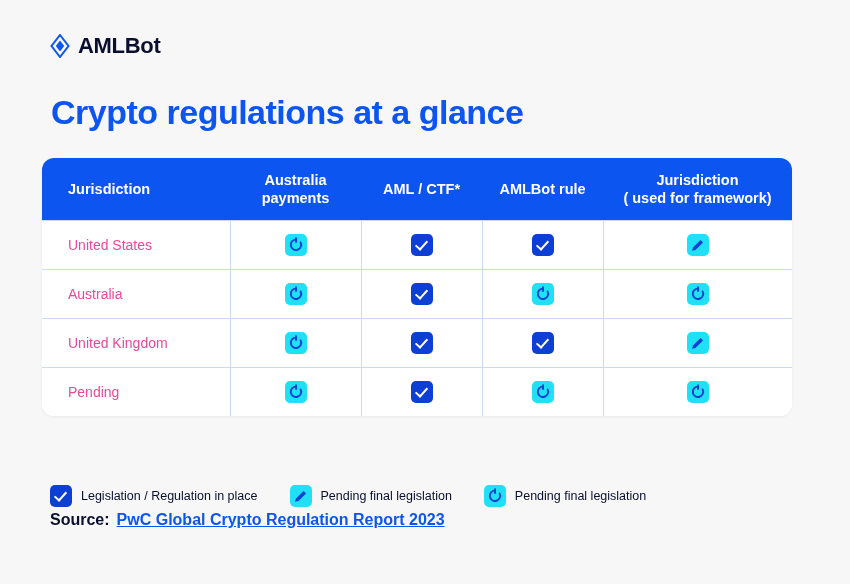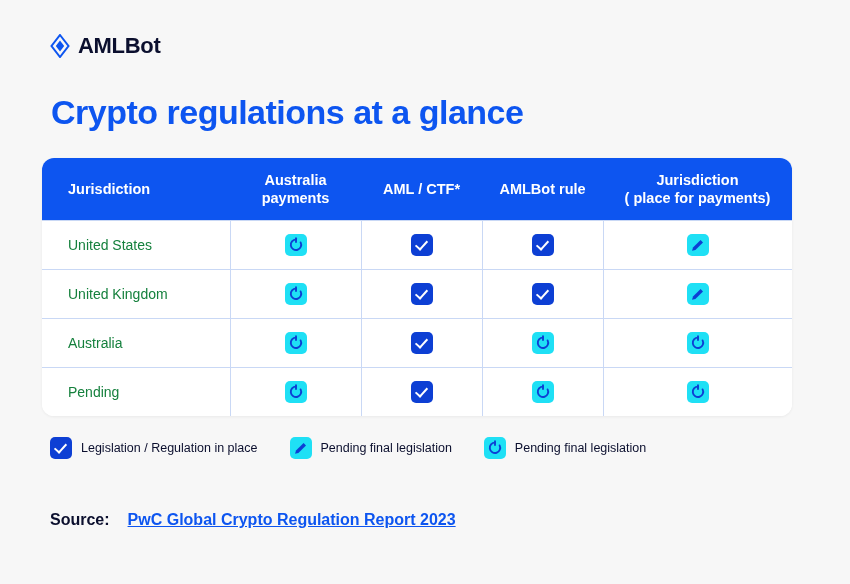--- a/index.html
+++ b/index.html
@@ -82,21 +82,21 @@
   table.grid thead th.jur {
     text-align: left;
     padding-left: 26px;
   }
   table.grid tbody td {
     border: 1px solid #c9d8f5;
     height: 46px;
     text-align: center;
     vertical-align: middle;
     font-size: 14px;
-    color: #15803d;
+    color: #ec4899;
     background: #ffffff;
   }
   table.grid tbody td.jur {
     text-align: left;
     padding-left: 26px;
   }
   table.grid tbody tr td:first-child { border-left: none; }
   table.grid tbody tr td:last-child { border-right: none; }
   table.grid tbody tr:last-child td { border-bottom: none; }
 
@@ -136,21 +136,21 @@
   .icon-pencil svg { position: absolute; left: 4px; top: 4px; }
   .icon-pending {
     background: #1fe0f5;
   }
   .icon-pending svg { position: absolute; left: 3px; top: 3px; }
 
   
   .legend {
     position: absolute;
     left: 50px;
-    top: 437px;
+    top: 485px;
     display: flex;
     align-items: center;
     gap: 10px;
   }
   .legend-item {
     display: flex;
     align-items: center;
     gap: 9px;
     margin-right: 22px;
   }
@@ -162,28 +162,27 @@
   
   .source {
     position: absolute;
     left: 50px;
     top: 511px;
     font-size: 16px;
     font-weight: bold;
     color: #0b0f2e;
     display: flex;
     align-items: baseline;
-    gap: 0;
+    gap: 7px;
   }
   .source-link {
     color: #0d55f0;
     text-decoration: underline;
     font-weight: bold;
     cursor: pointer;
-    margin-left: 18px;
   }
 </style>
 </head>
 <body>
 
 <div class="page">
 
   <div class="logo">
     <span class="logo-mark">
       <svg width="20" height="24" viewBox="0 0 20 24" xmlns="http://www.w3.org/2000/svg">
@@ -215,63 +214,63 @@
             <span>payments</span>
           </th>
           <th>
             <span>AML / CTF*</span>
           </th>
           <th>
             <span>AMLBot rule</span>
           </th>
           <th>
             <span>Jurisdiction</span><br>
-            <span>( place for payments)</span>
+            <span>( used for framework)</span>
           </th>
         </tr>
       </thead>
       <tbody id="table-body">
           <tr>
             <td class="jur">United States</td>
             <td><span class="icon-box icon-pending"><svg width="16" height="16" viewBox="0 0 16 16" xmlns="http://www.w3.org/2000/svg">
                   <path d="M8 2.6 A5.2 5.2 0 1 0 12.6 5.4" fill="none" stroke="#0d3fd4" stroke-width="1.9" stroke-linecap="round"></path>
                   <path d="M8 1.2 L8 5.0" fill="none" stroke="#0d3fd4" stroke-width="1.9" stroke-linecap="round"></path>
                 </svg></span></td>
             <td><span class="icon-box icon-check"></span></td>
             <td><span class="icon-box icon-check"></span></td>
             <td><span class="icon-box icon-pencil"><svg width="14" height="14" viewBox="0 0 14 14" xmlns="http://www.w3.org/2000/svg">
                   <path d="M1 12.8 L2 9.6 L9.6 2 L12 4.4 L4.4 12 Z" fill="#0d3fd4"></path>
                 </svg></span></td>
           </tr>
           <tr>
+            <td class="jur">Australia</td>
+            <td><span class="icon-box icon-pending"><svg width="16" height="16" viewBox="0 0 16 16" xmlns="http://www.w3.org/2000/svg">
+                  <path d="M8 2.6 A5.2 5.2 0 1 0 12.6 5.4" fill="none" stroke="#0d3fd4" stroke-width="1.9" stroke-linecap="round"></path>
+                  <path d="M8 1.2 L8 5.0" fill="none" stroke="#0d3fd4" stroke-width="1.9" stroke-linecap="round"></path>
+                </svg></span></td>
+            <td><span class="icon-box icon-check"></span></td>
+            <td><span class="icon-box icon-pending"><svg width="16" height="16" viewBox="0 0 16 16" xmlns="http://www.w3.org/2000/svg">
+                  <path d="M8 2.6 A5.2 5.2 0 1 0 12.6 5.4" fill="none" stroke="#0d3fd4" stroke-width="1.9" stroke-linecap="round"></path>
+                  <path d="M8 1.2 L8 5.0" fill="none" stroke="#0d3fd4" stroke-width="1.9" stroke-linecap="round"></path>
+                </svg></span></td>
+            <td><span class="icon-box icon-pending"><svg width="16" height="16" viewBox="0 0 16 16" xmlns="http://www.w3.org/2000/svg">
+                  <path d="M8 2.6 A5.2 5.2 0 1 0 12.6 5.4" fill="none" stroke="#0d3fd4" stroke-width="1.9" stroke-linecap="round"></path>
+                  <path d="M8 1.2 L8 5.0" fill="none" stroke="#0d3fd4" stroke-width="1.9" stroke-linecap="round"></path>
+                </svg></span></td>
+          </tr>
+          <tr>
             <td class="jur">United Kingdom</td>
             <td><span class="icon-box icon-pending"><svg width="16" height="16" viewBox="0 0 16 16" xmlns="http://www.w3.org/2000/svg">
                   <path d="M8 2.6 A5.2 5.2 0 1 0 12.6 5.4" fill="none" stroke="#0d3fd4" stroke-width="1.9" stroke-linecap="round"></path>
                   <path d="M8 1.2 L8 5.0" fill="none" stroke="#0d3fd4" stroke-width="1.9" stroke-linecap="round"></path>
                 </svg></span></td>
             <td><span class="icon-box icon-check"></span></td>
             <td><span class="icon-box icon-check"></span></td>
             <td><span class="icon-box icon-pencil"><svg width="14" height="14" viewBox="0 0 14 14" xmlns="http://www.w3.org/2000/svg">
                   <path d="M1 12.8 L2 9.6 L9.6 2 L12 4.4 L4.4 12 Z" fill="#0d3fd4"></path>
-                </svg></span></td>
-          </tr>
-          <tr>
-            <td class="jur">Australia</td>
-            <td><span class="icon-box icon-pending"><svg width="16" height="16" viewBox="0 0 16 16" xmlns="http://www.w3.org/2000/svg">
-                  <path d="M8 2.6 A5.2 5.2 0 1 0 12.6 5.4" fill="none" stroke="#0d3fd4" stroke-width="1.9" stroke-linecap="round"></path>
-                  <path d="M8 1.2 L8 5.0" fill="none" stroke="#0d3fd4" stroke-width="1.9" stroke-linecap="round"></path>
-                </svg></span></td>
-            <td><span class="icon-box icon-check"></span></td>
-            <td><span class="icon-box icon-pending"><svg width="16" height="16" viewBox="0 0 16 16" xmlns="http://www.w3.org/2000/svg">
-                  <path d="M8 2.6 A5.2 5.2 0 1 0 12.6 5.4" fill="none" stroke="#0d3fd4" stroke-width="1.9" stroke-linecap="round"></path>
-                  <path d="M8 1.2 L8 5.0" fill="none" stroke="#0d3fd4" stroke-width="1.9" stroke-linecap="round"></path>
-                </svg></span></td>
-            <td><span class="icon-box icon-pending"><svg width="16" height="16" viewBox="0 0 16 16" xmlns="http://www.w3.org/2000/svg">
-                  <path d="M8 2.6 A5.2 5.2 0 1 0 12.6 5.4" fill="none" stroke="#0d3fd4" stroke-width="1.9" stroke-linecap="round"></path>
-                  <path d="M8 1.2 L8 5.0" fill="none" stroke="#0d3fd4" stroke-width="1.9" stroke-linecap="round"></path>
                 </svg></span></td>
           </tr>
           <tr>
             <td class="jur">Pending</td>
             <td><span class="icon-box icon-pending"><svg width="16" height="16" viewBox="0 0 16 16" xmlns="http://www.w3.org/2000/svg">
                   <path d="M8 2.6 A5.2 5.2 0 1 0 12.6 5.4" fill="none" stroke="#0d3fd4" stroke-width="1.9" stroke-linecap="round"></path>
                   <path d="M8 1.2 L8 5.0" fill="none" stroke="#0d3fd4" stroke-width="1.9" stroke-linecap="round"></path>
                 </svg></span></td>
             <td><span class="icon-box icon-check"></span></td>
             <td><span class="icon-box icon-pending"><svg width="16" height="16" viewBox="0 0 16 16" xmlns="http://www.w3.org/2000/svg">

